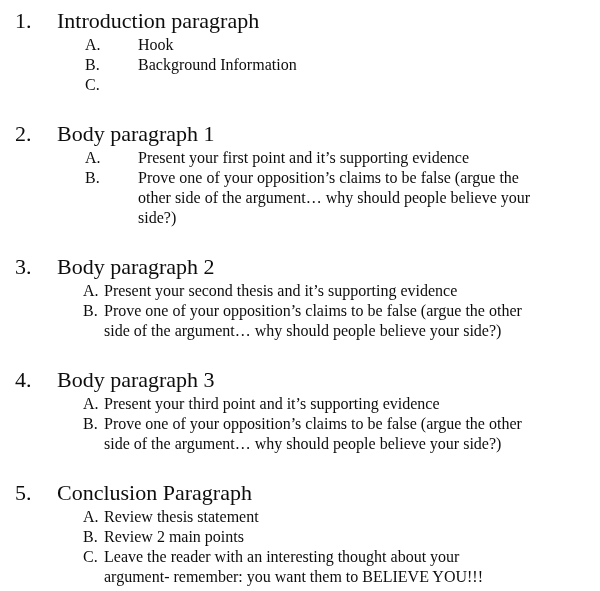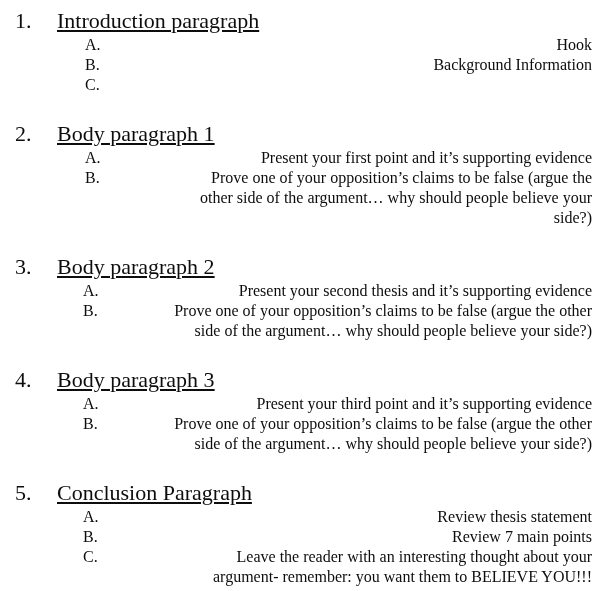--- a/index.html
+++ b/index.html
@@ -28,21 +28,20 @@
     display: flex;
     font-size: 22px;
     line-height: 28px;
   }
   .heading .num {
     flex: none;
     width: 42px;
   }
   .heading .title {
     flex: 1;
-    text-decoration: underline;
   }
   .item {
     display: flex;
     font-size: 16px;
     line-height: 20px;
   }
   .item .letter {
     flex: none;
   }
   
@@ -51,21 +50,20 @@
     width: 53px;
   }
   
   .indent-space .item .letter {
     margin-left: 68px;
     width: 21px;
   }
   .item .text {
     flex: 1;
     white-space: pre-wrap;
-    text-align: right;
   }
 </style>
 </head>
 <body>
 
 <div class="doc">
 
   <div class="section indent-tab">
     <div class="heading">
       <span class="num">1.</span>
@@ -137,21 +135,21 @@
     <div class="heading">
       <span class="num">5.</span>
       <span class="title">Conclusion Paragraph</span>
     </div>
     <div class="item">
       <span class="letter">A.</span>
       <span class="text">Review thesis statement</span>
     </div>
     <div class="item">
       <span class="letter">B.</span>
-      <span class="text">Review 7 main points</span>
+      <span class="text">Review 2 main points</span>
     </div>
     <div class="item">
       <span class="letter">C.</span>
       <span class="text">Leave the reader with an interesting thought about your
 argument- remember: you want them to BELIEVE YOU!!!</span>
     </div>
   </div>
 
 </div>
 

